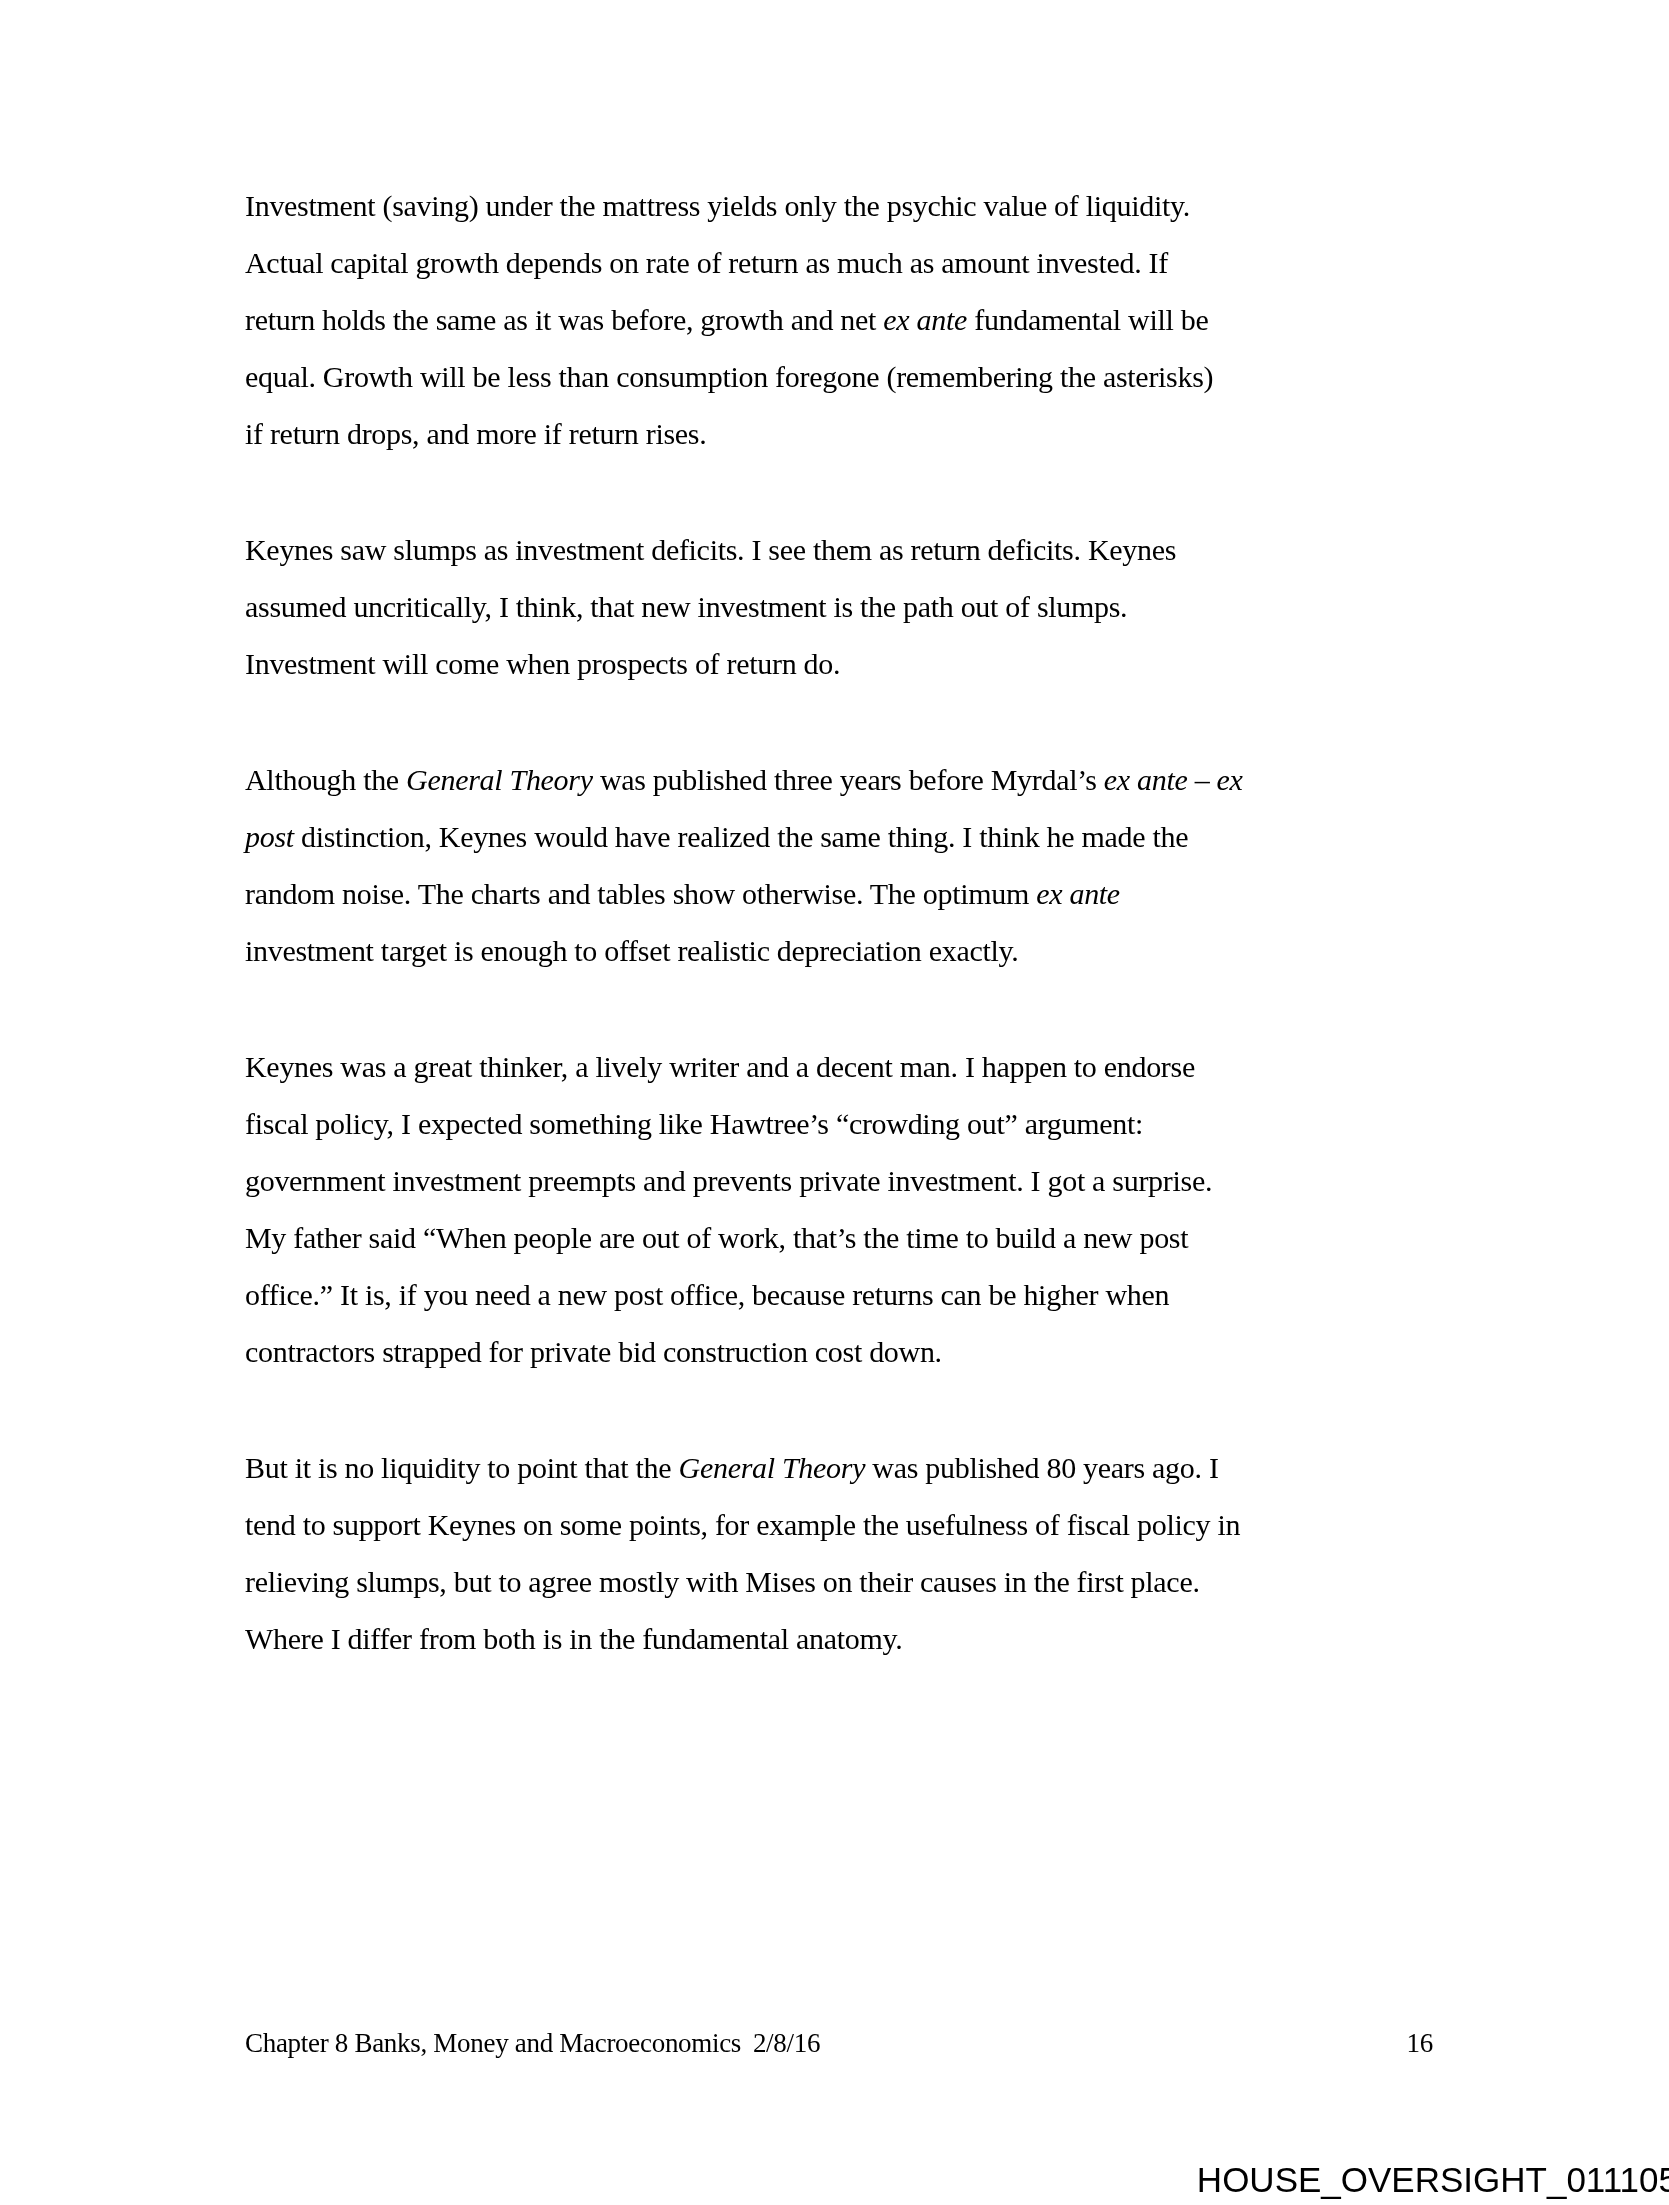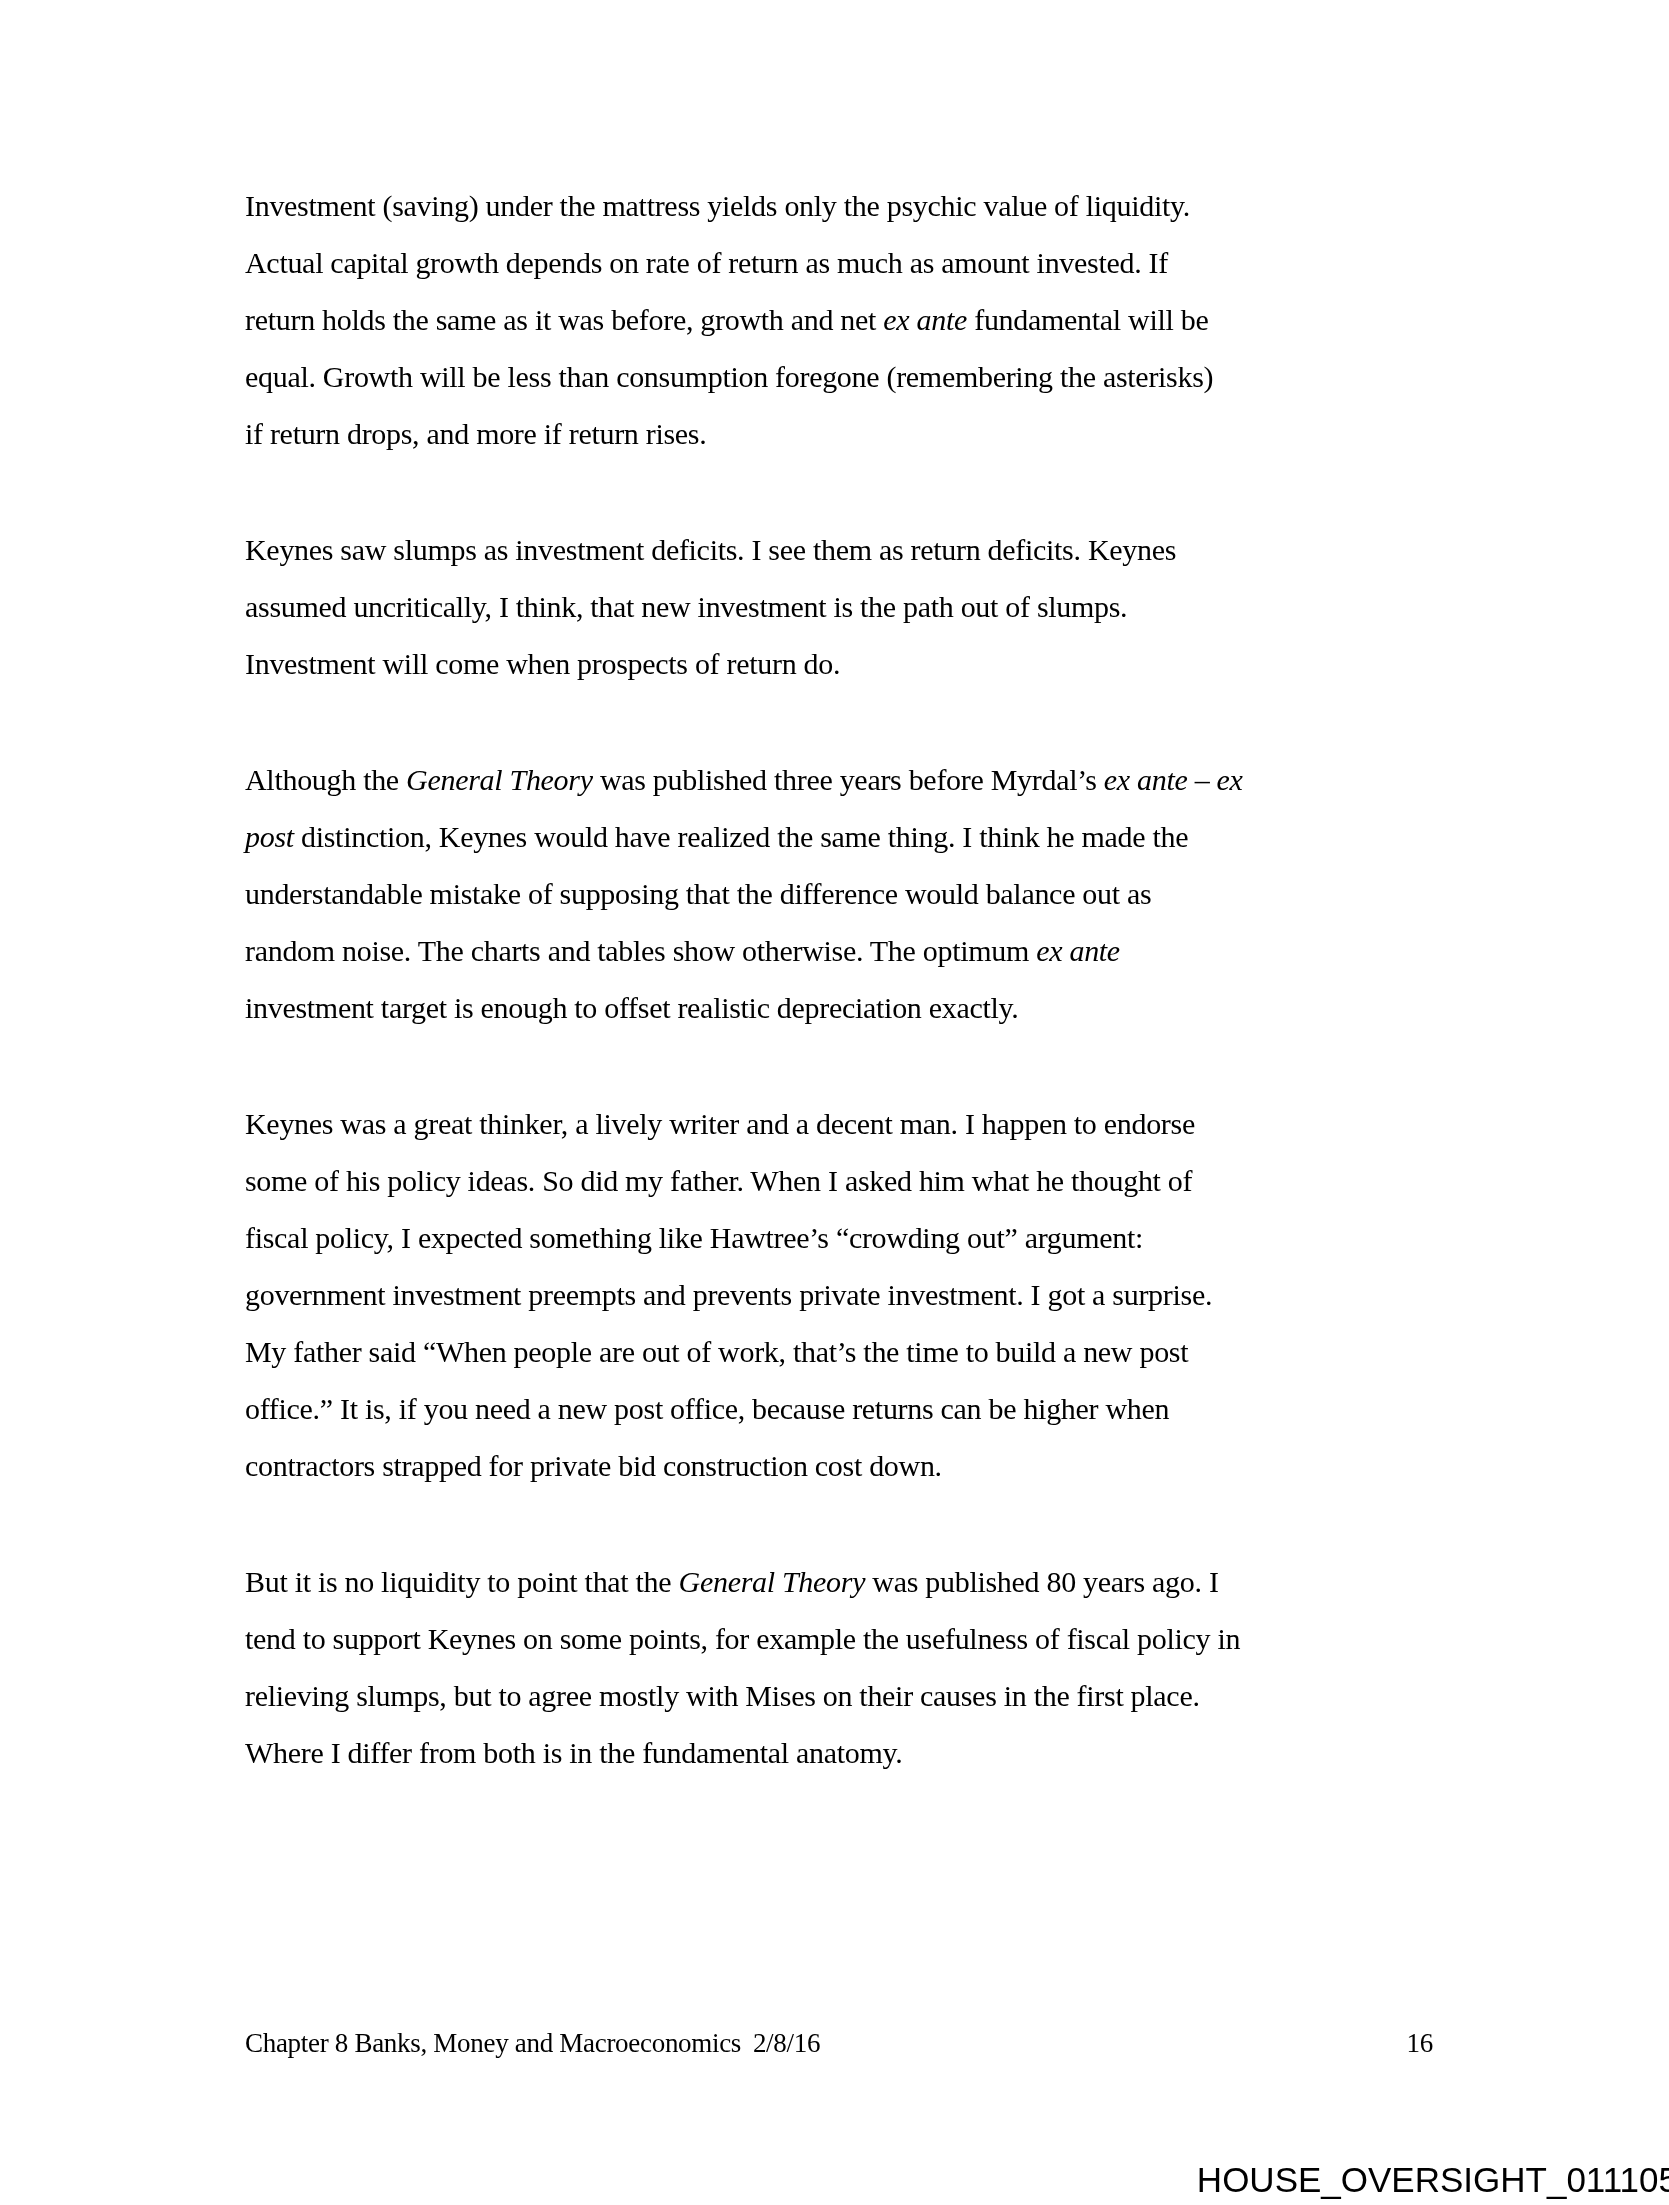--- a/index.html
+++ b/index.html
@@ -69,27 +69,25 @@
         <div class="line"><span>if return drops, and more if return rises.</span></div>
       </div>
       <div class="para">
         <div class="line"><span>Keynes saw slumps as investment deficits. I see them as return deficits. Keynes</span></div>
         <div class="line"><span>assumed uncritically, I think, that new investment is the path out of slumps.</span></div>
         <div class="line"><span>Investment will come when prospects of return do.</span></div>
       </div>
       <div class="para">
         <div class="line"><span>Although the </span><em>General Theory</em><span> was published three years before Myrdal’s </span><em>ex ante</em><span> – </span><em>ex</em></div>
         <div class="line"><em>post</em><span> distinction, Keynes would have realized the same thing. I think he made the</span></div>
-        <div class="line"><span>understandable mistake of supposing that the difference would balance out as</span></div>
         <div class="line"><span>random noise. The charts and tables show otherwise. The optimum </span><em>ex ante</em></div>
         <div class="line"><span>investment target is enough to offset realistic depreciation exactly.</span></div>
       </div>
       <div class="para">
         <div class="line"><span>Keynes was a great thinker, a lively writer and a decent man. I happen to endorse</span></div>
-        <div class="line"><span>some of his policy ideas. So did my father. When I asked him what he thought of</span></div>
         <div class="line"><span>fiscal policy, I expected something like Hawtree’s “crowding out” argument:</span></div>
         <div class="line"><span>government investment preempts and prevents private investment. I got a surprise.</span></div>
         <div class="line"><span>My father said “When people are out of work, that’s the time to build a new post</span></div>
         <div class="line"><span>office.” It is, if you need a new post office, because returns can be higher when</span></div>
         <div class="line"><span>contractors strapped for private bid construction cost down.</span></div>
       </div>
       <div class="para">
         <div class="line"><span>But it is no liquidity to point that the </span><em>General Theory</em><span> was published 80 years ago. I</span></div>
         <div class="line"><span>tend to support Keynes on some points, for example the usefulness of fiscal policy in</span></div>
         <div class="line"><span>relieving slumps, but to agree mostly with Mises on their causes in the first place.</span></div>

